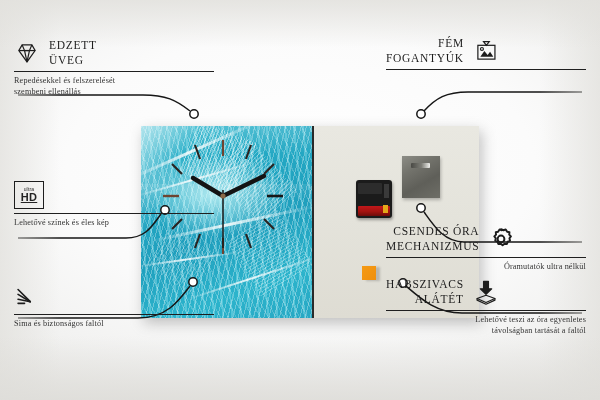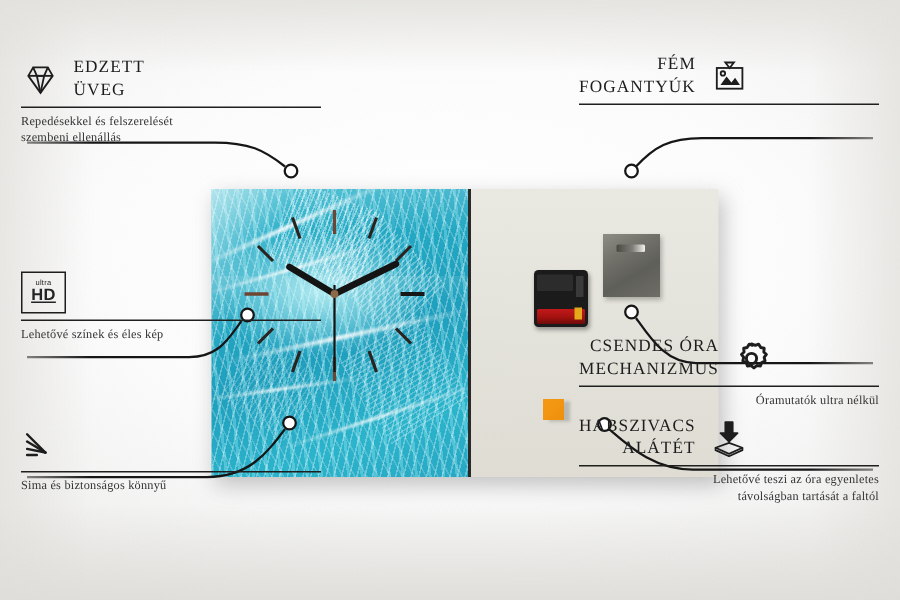--- a/index.html
+++ b/index.html
@@ -321,21 +321,21 @@
             <g fill="none" stroke="#1d1d1d" stroke-width="2" stroke-linecap="round">
           <path d="M5 8 L20 23"></path>
               <path d="M5 14 L20 23"></path>
               <path d="M5 20 L20 23"></path>
               <path d="M5 25 L13 25"></path>
         </g>
           </svg>
       </span>
     </div>
     <div class="rule"></div>
-    <div class="callout-sub">Sima és biztonságos könnyű</div>
+    <div class="callout-sub">Sima és biztonságos faltól</div>
   </div>
 
   <div class="callout right" style="top:36px;">
     <div class="callout-head">
       <span class="icon">
         <svg viewBox="0 0 32 32">
             <g fill="none" stroke="#1d1d1d" stroke-width="1.5">
           <rect x="6" y="9" width="21" height="17"></rect>
           <path d="M16.5 9 L13 4.5 L20 4.5 Z"></path>
           <path d="M9 23 L14 16 L18 21 L21 17 L25 23 Z" fill="#1d1d1d" stroke="none"></path>

